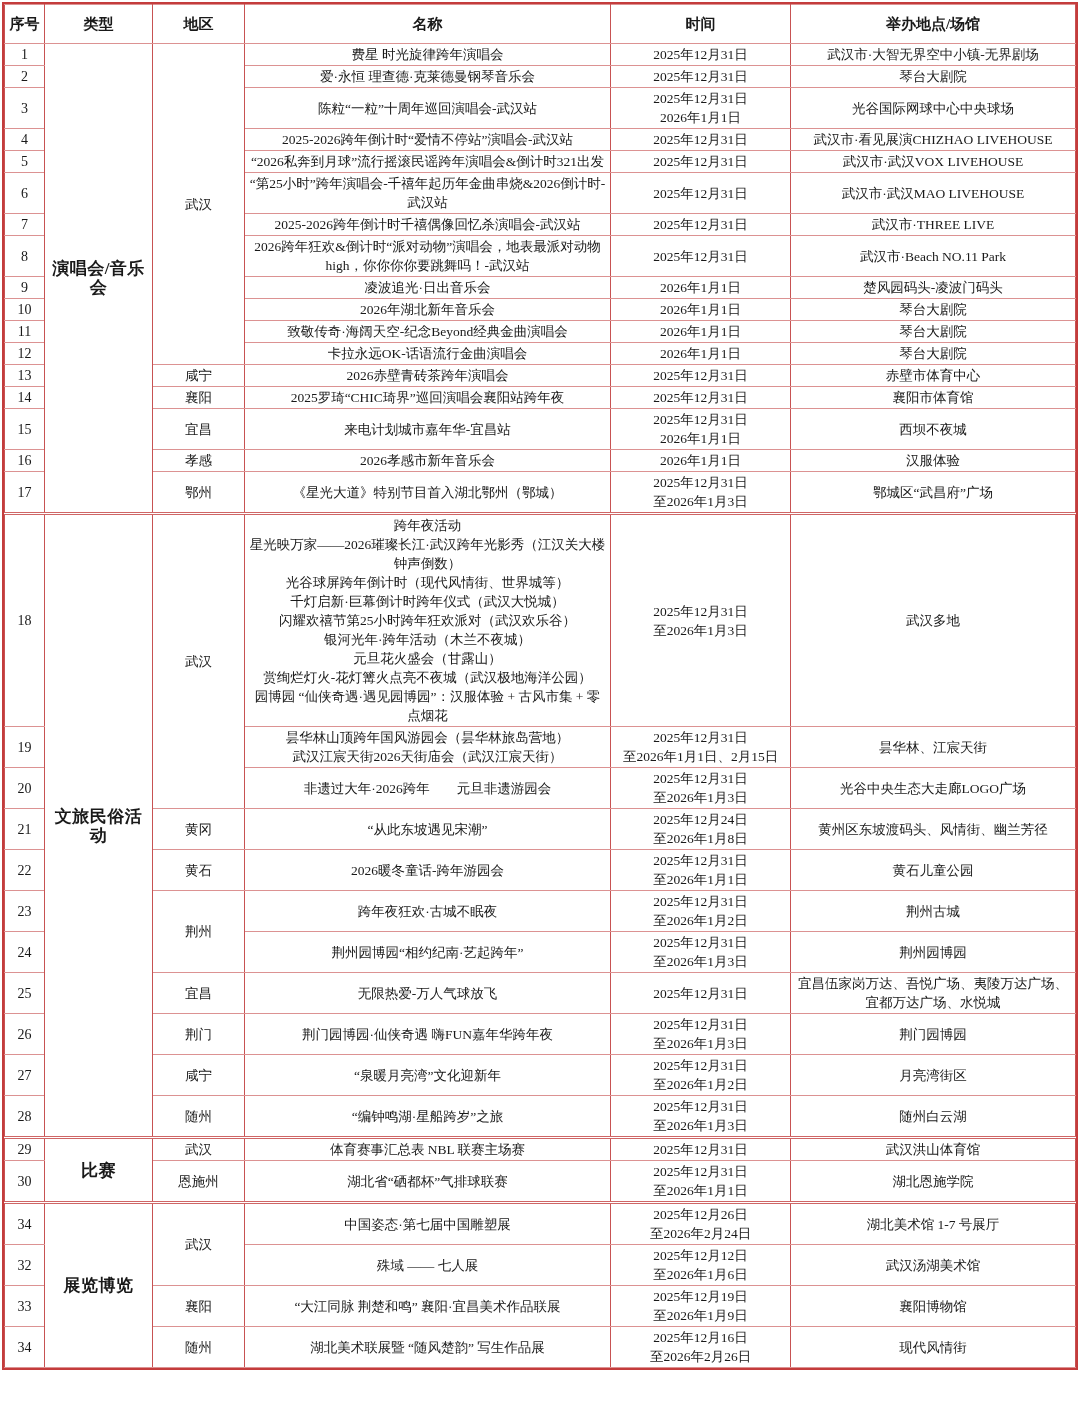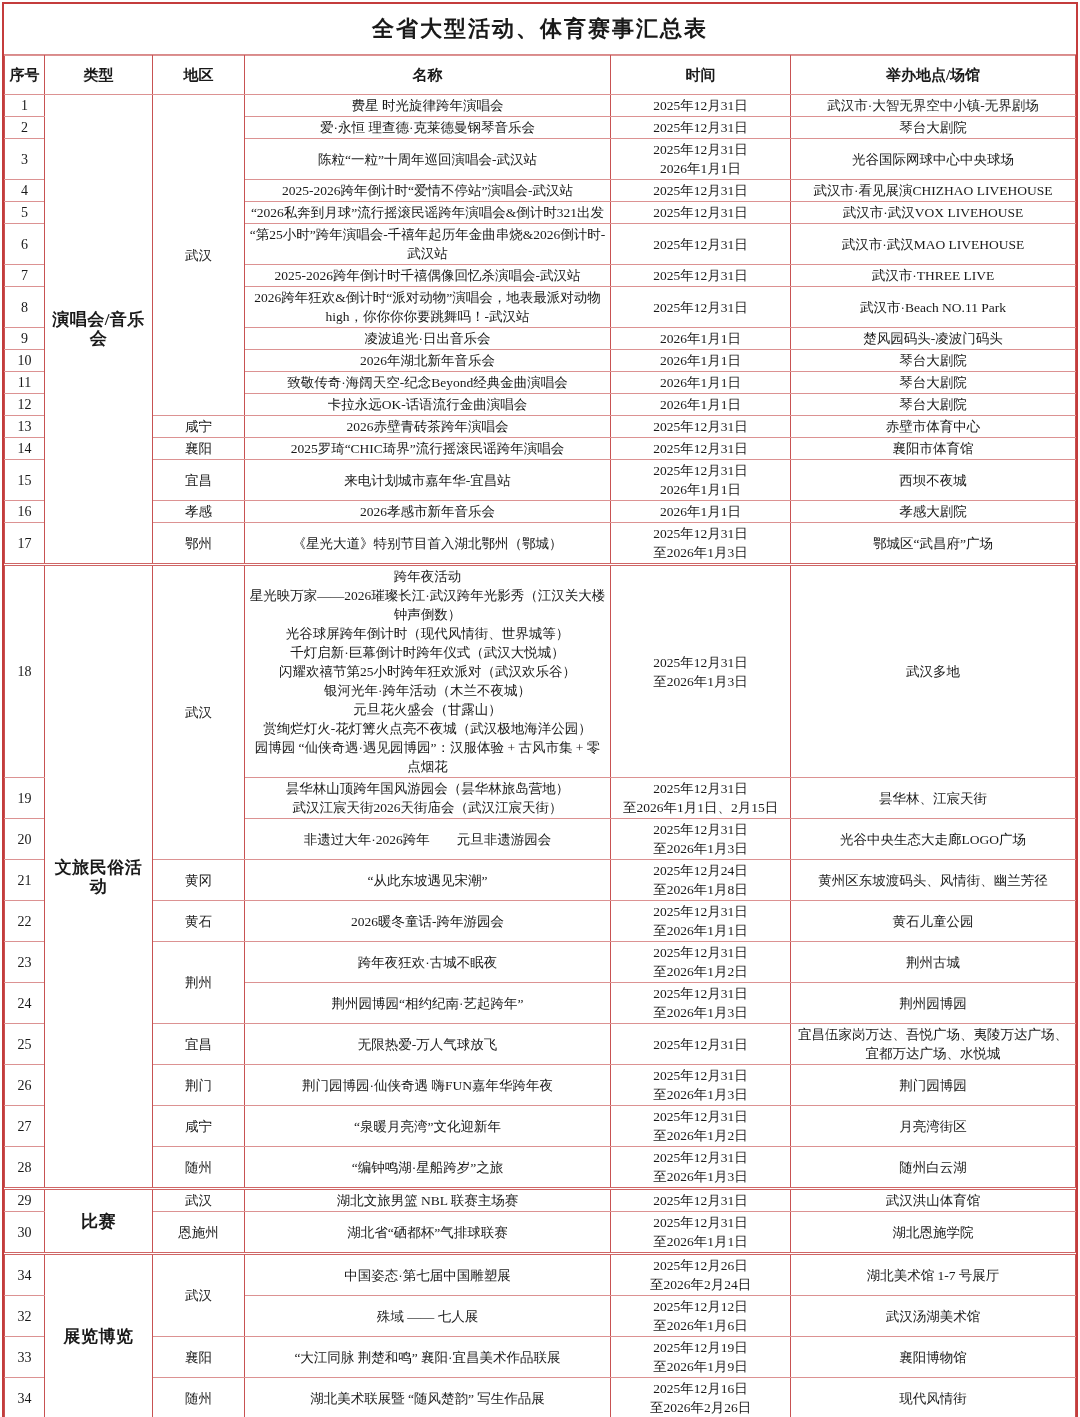--- a/index.html
+++ b/index.html
@@ -55,21 +55,20 @@
   col.c-type{width:108px;}
   col.c-region{width:92px;}
   col.c-name{width:366px;}
   col.c-time{width:180px;}
   col.c-venue{width:auto;}
 </style>
 </head>
 <body>
 
 <div class="frame">
-  <div class="title">全省大型活动、体育赛事汇总表</div>
   <table>
     <colgroup>
       <col class="c-no">
         <col class="c-type">
         <col class="c-region">
       <col class="c-name">
         <col class="c-time">
         <col class="c-venue">
     </colgroup>
     <thead>
@@ -214,21 +213,21 @@
           </td>
           <td class="time">
             <span class="line">2025年12月31日</span>
           </td>
           <td class="venue">赤壁市体育中心</td>
         </tr>
         <tr>
           <td class="num">14</td>
           <td class="region">襄阳</td>
           <td class="name">
-            <span class="line">2025罗琦“CHIC琦界”流行摇滚民谣跨年演唱会</span>
+            <span class="line">2025罗琦“CHIC琦界”巡回演唱会襄阳站跨年夜</span>
           </td>
           <td class="time">
             <span class="line">2025年12月31日</span>
           </td>
           <td class="venue">襄阳市体育馆</td>
         </tr>
         <tr>
           <td class="num">15</td>
           <td class="region">宜昌</td>
           <td class="name">
@@ -242,21 +241,21 @@
         </tr>
         <tr>
           <td class="num">16</td>
           <td class="region">孝感</td>
           <td class="name">
             <span class="line">2026孝感市新年音乐会</span>
           </td>
           <td class="time">
             <span class="line">2026年1月1日</span>
           </td>
-          <td class="venue">孝感大剧院</td>
+          <td class="venue">汉服体验</td>
         </tr>
         <tr>
           <td class="num">17</td>
           <td class="region">鄂州</td>
           <td class="name">
             <span class="line">《星光大道》特别节目首入湖北鄂州（鄂城）</span>
           </td>
           <td class="time">
             <span class="line">2025年12月31日</span>
             <span class="line">至2026年1月3日</span>
@@ -399,21 +398,21 @@
             <span class="line">2025年12月31日</span>
             <span class="line">至2026年1月3日</span>
           </td>
           <td class="venue">随州白云湖</td>
         </tr>
         <tr class="group-start">
           <td class="num">29</td>
           <td class="type" rowspan="2">比赛</td>
           <td class="region">武汉</td>
           <td class="name">
-            <span class="line">湖北文旅男篮 NBL 联赛主场赛</span>
+            <span class="line">体育赛事汇总表 NBL 联赛主场赛</span>
           </td>
           <td class="time">
             <span class="line">2025年12月31日</span>
           </td>
           <td class="venue">武汉洪山体育馆</td>
         </tr>
         <tr>
           <td class="num">30</td>
           <td class="region">恩施州</td>
           <td class="name">

